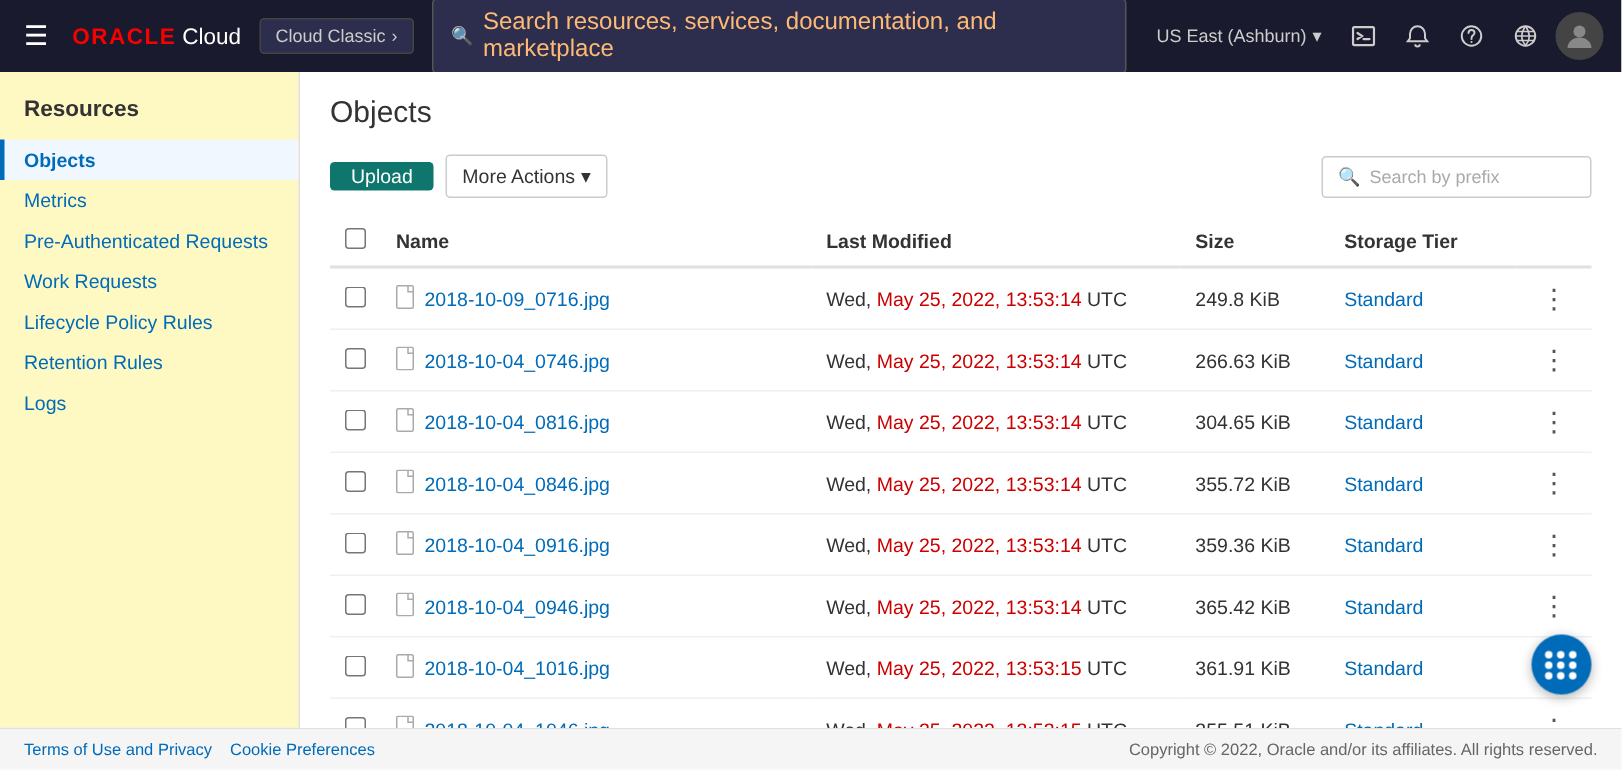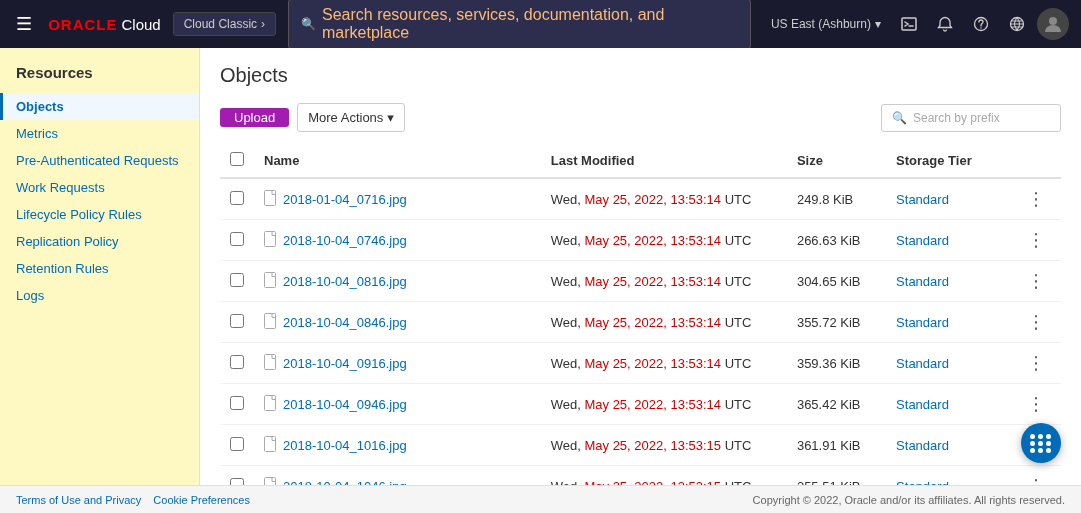--- a/index.html
+++ b/index.html
@@ -151,21 +151,21 @@
     }
 
     
     .toolbar {
       display: flex;
       align-items: center;
       gap: 8px;
       margin-bottom: 12px;
     }
     .btn-upload {
-      background: #a21caf;
+      background: #0f766e;
       color: white;
       border: none;
       border-radius: 3px;
       padding: 2px 14px;
       font-size: 13px;
       cursor: pointer;
       font-weight: 500;
     }
     .btn-more-actions {
       background: white;
@@ -359,21 +359,20 @@
 
 <div class="app-body">
 
   <aside class="sidebar">
     <div class="sidebar-title">Resources</div>
     <div class="sidebar-item active">Objects</div>
     <div class="sidebar-item">Metrics</div>
     <div class="sidebar-item">Pre-Authenticated Requests</div>
     <div class="sidebar-item">Work Requests</div>
     <div class="sidebar-item">Lifecycle Policy Rules</div>
-    <div class="sidebar-item">Replication Policy</div>
     <div class="sidebar-item">Retention Rules</div>
     <div class="sidebar-item">Logs</div>
   </aside>
 
   <main class="main-content">
     <h1 class="page-title">Objects</h1>
 
     <div class="toolbar">
       <button class="btn-upload">Upload</button>
       <button class="btn-more-actions">
@@ -406,21 +405,21 @@
         <input type="checkbox" class="row-check" style="">
       </td>
       <td class="col-name">
         <div class="file-link">
           <span>
             <svg width="13" height="16" viewBox="0 0 13 16" fill="none">
                     <rect x="0.5" y="0.5" width="11" height="15" rx="1" stroke="#aaa"></rect>
                     <path d="M8 0.5V4.5H12" stroke="#aaa"></path>
                   </svg>
           </span>
-          <span>2018-01-04_0716.jpg</span>
+          <span>2018-10-09_0716.jpg</span>
         </div>
       </td>
       <td class="col-modified">
         <span class="date-text">Wed, </span><span class="date-highlight">May 25, 2022, 13:53:14</span><span class="date-text"> UTC</span>
       </td>
       <td class="col-size">
         <span class="size-text">249.8 KiB</span>
       </td>
       <td class="col-tier">
         <span class="tier-link">Standard</span>

